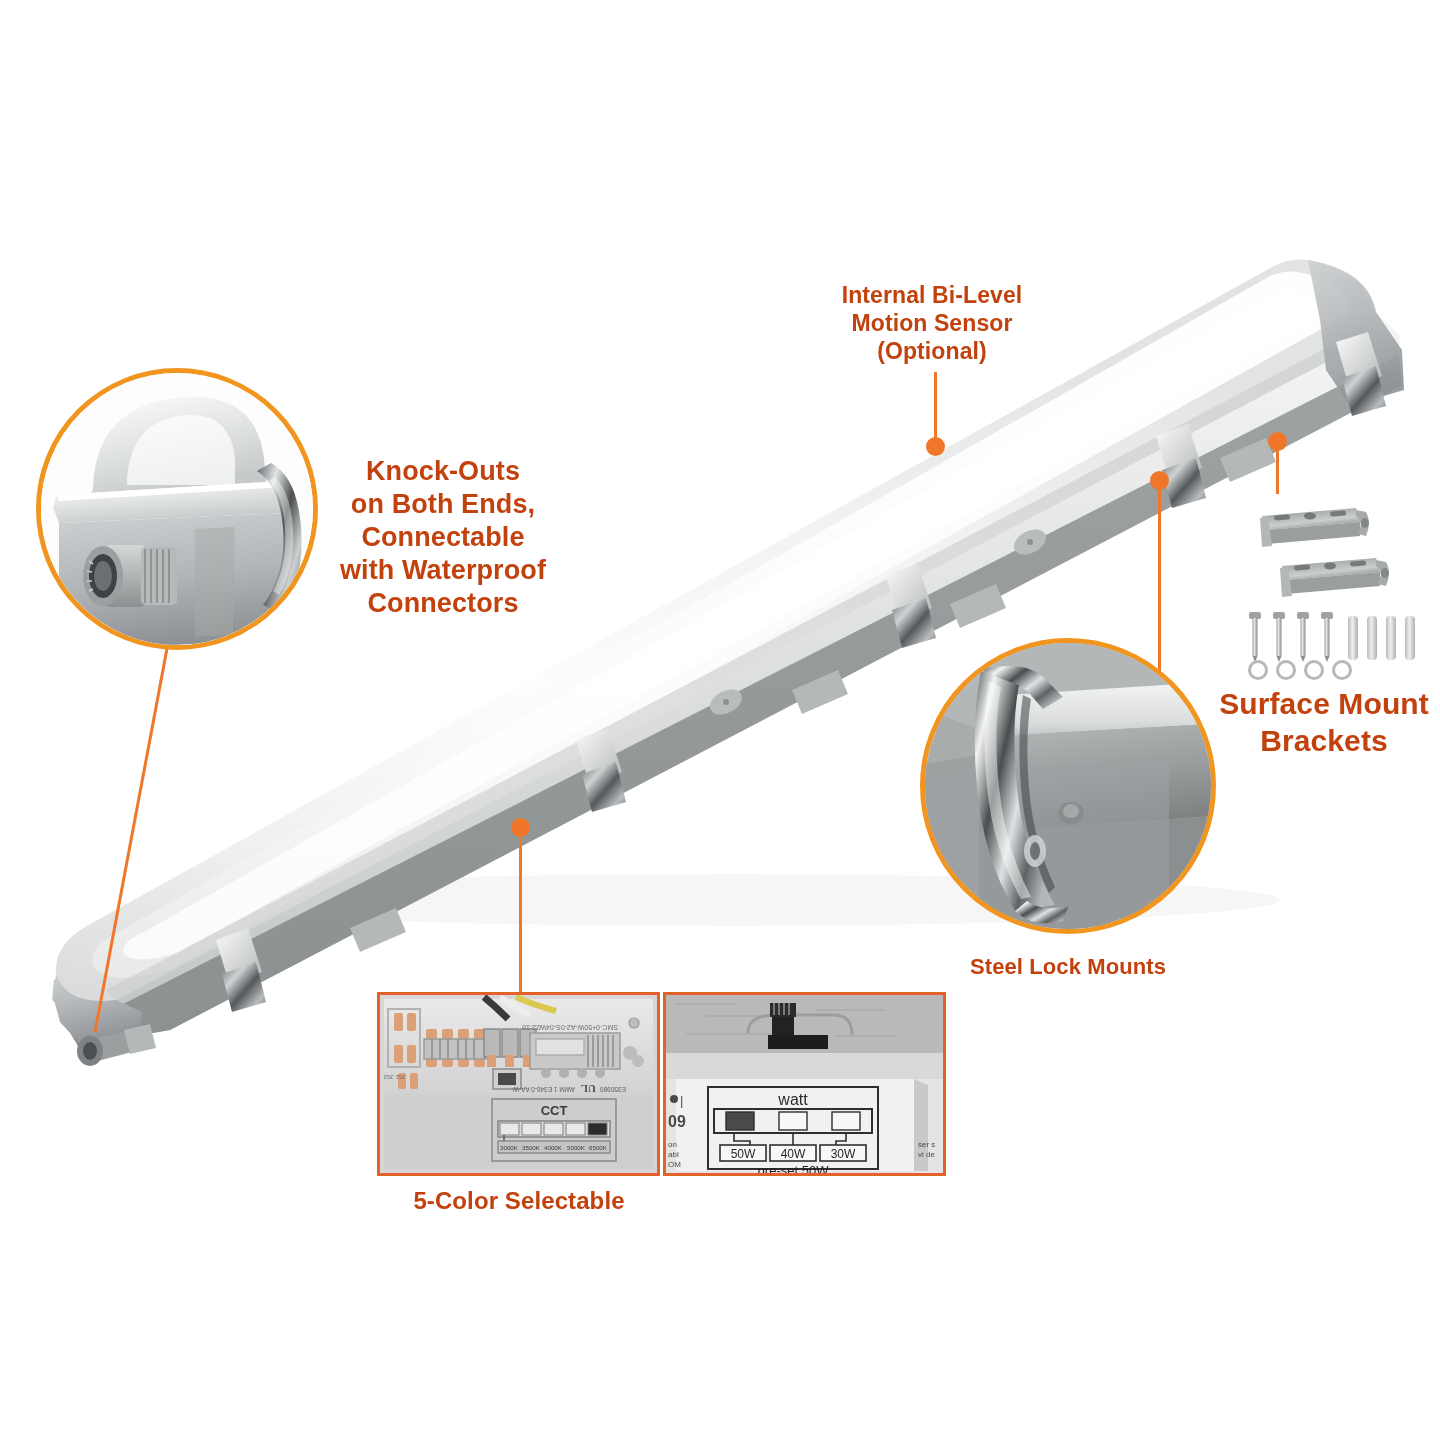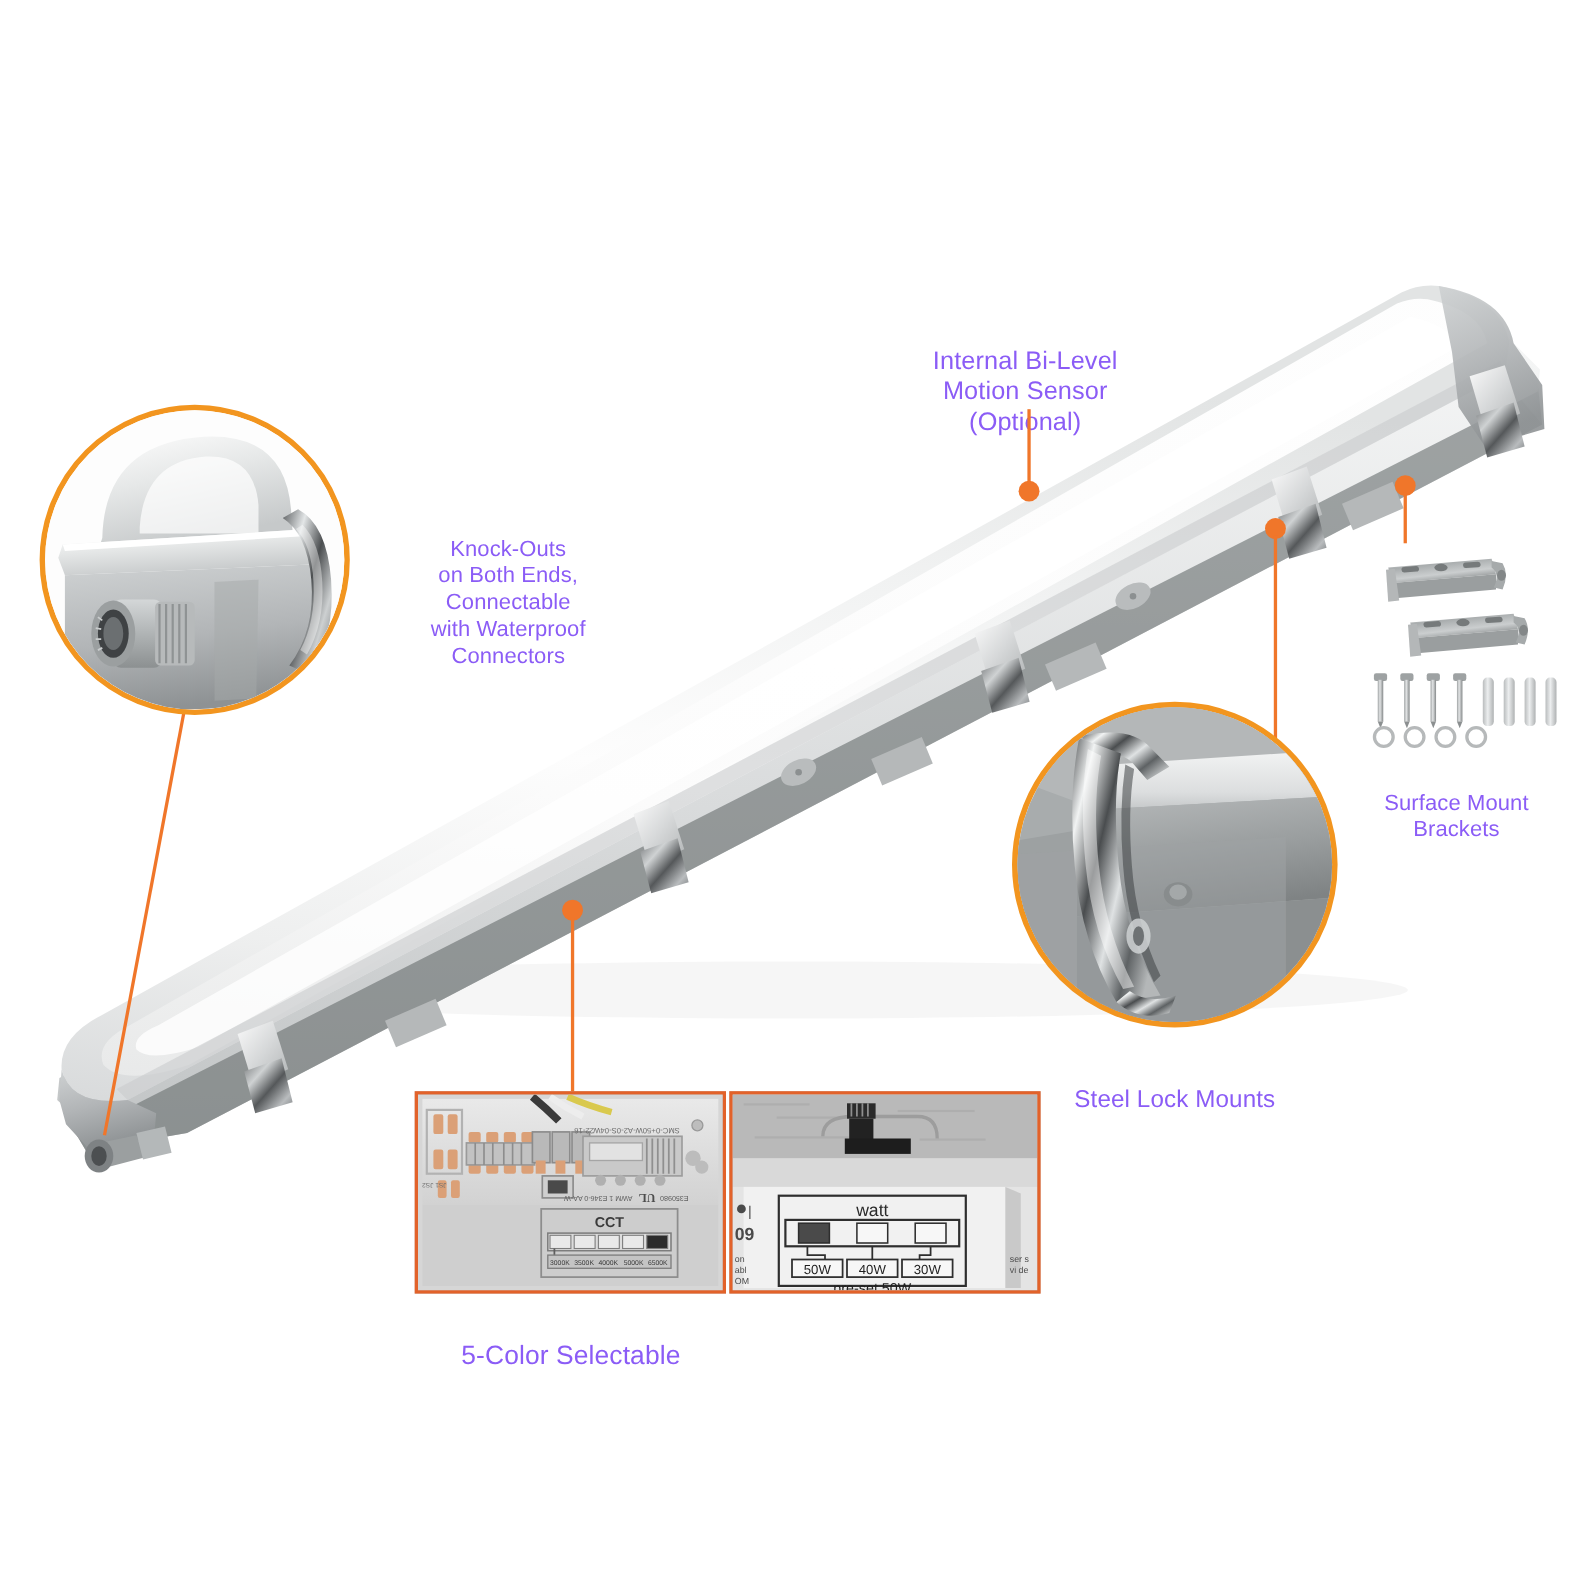--- a/index.html
+++ b/index.html
@@ -6,27 +6,26 @@
   html, body {
     width: 1440px; height: 1440px;
     background: #ffffff;
     font-family: "Liberation Sans", sans-serif;
     overflow: hidden;
   }
   #stage { position: relative; width: 1440px; height: 1440px; background: #fff; }
 
   .callout-label {
     position: absolute;
-    color: #8b5cf6;
-    font-weight: normal;
+    color: #c2410c;
+    font-weight: bold;
     text-align: center;
     line-height: 1.22;
     letter-spacing: .1px;
     white-space: pre-line;
-    margin-top: 32px;
   }
 
   .leader { position: absolute; background: #F0762A; }
   .dot {
     position: absolute; border-radius: 50%;
     background: #F0762A;
   }
 
   .ring {
     position: absolute; border-radius: 50%;
@@ -224,21 +223,21 @@
             <line x1="54" y1="224" x2="58" y2="222"></line>
           </g>
         </g>
 
         <path d="M 236 96 Q 262 110 266 160 Q 270 212 246 246 L 228 238 Q 252 206 248 160 Q 244 118 222 104 Z" fill="url(#kchromeG)"></path>
         <path d="M 240 110 Q 256 126 258 162 Q 260 200 244 228 L 238 224 Q 252 198 250 162 Q 248 128 234 114 Z" fill="#ffffff" opacity="0.4"></path>
       </svg>
     </div>
   </div>
 
-  <div class="callout-label" style="left:347px; top:455px; width:230px; font-size:20px;">Knock-Outs
+  <div class="callout-label" style="left:328px; top:455px; width:230px; font-size:27px;">Knock-Outs
 on Both Ends,
 Connectable
 with Waterproof
 Connectors</div>
 
   <div class="callout-label" style="left:812px; top:281px; width:240px; font-size:23px;">Internal Bi-Level
 Motion Sensor
 (Optional)</div>
   <div class="leader" style="left:934px; top:372px; width:3px; height:72px;"></div>
   <div class="dot" style="left:926px; top:437px; width:19px; height:19px;"></div>
@@ -320,21 +319,21 @@
     </g>
 
     <g>
       <circle cx="22" cy="176" r="8.5" fill="none" stroke="#b6b9ba" stroke-width="3"></circle>
       <circle cx="50" cy="176" r="8.5" fill="none" stroke="#b6b9ba" stroke-width="3"></circle>
       <circle cx="78" cy="176" r="8.5" fill="none" stroke="#b6b9ba" stroke-width="3"></circle>
       <circle cx="106" cy="176" r="8.5" fill="none" stroke="#b6b9ba" stroke-width="3"></circle>
     </g>
   </svg>
 
-  <div class="callout-label" style="left:1208px; top:686px; width:232px; font-size:20px;text-align:center;">Surface Mount
+  <div class="callout-label" style="left:1208px; top:686px; width:232px; font-size:30px;text-align:center;">Surface Mount
 Brackets</div>
 
   <div class="dot" style="left:1150px; top:471px; width:19px; height:19px;"></div>
   <div class="leader" style="left:1158px; top:487px; width:3px; height:185px;"></div>
 
   <div class="ring" style="left:920px; top:638px; width:296px; height:296px;">
     <div class="photo">
       <svg width="308" height="308" viewBox="0 0 308 308">
         <defs>
           <linearGradient id="slBodyG" x1="0" y1="0" x2="0.3" y2="1">

